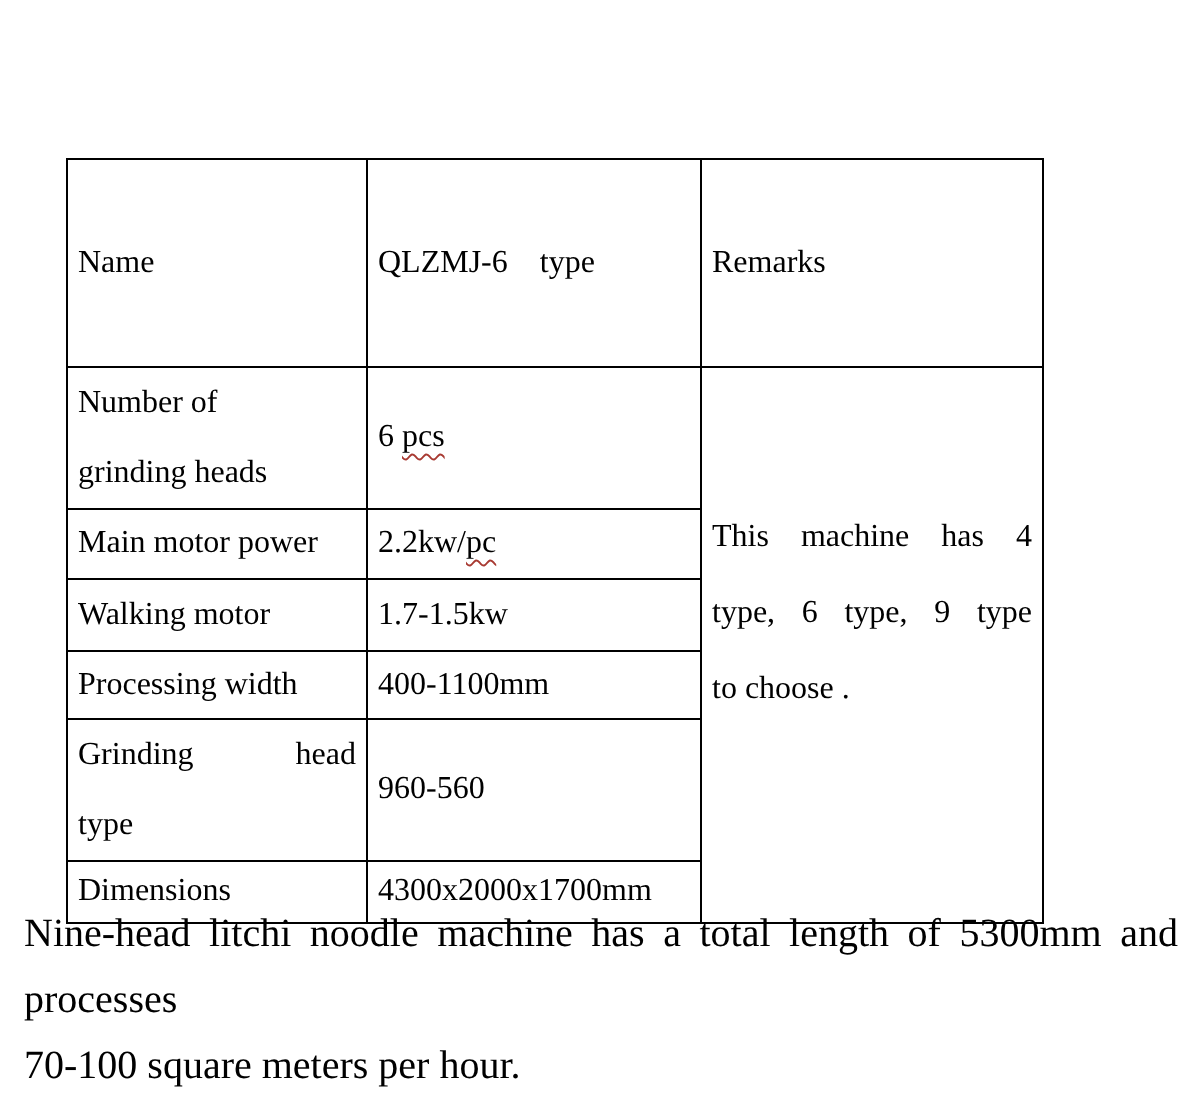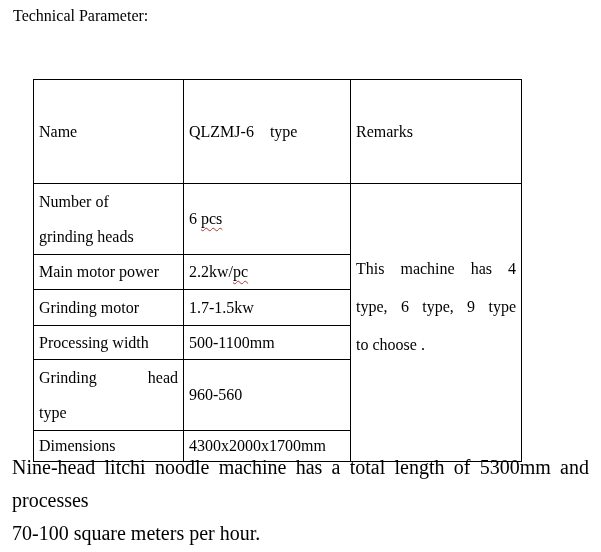--- a/index.html
+++ b/index.html
@@ -66,21 +66,20 @@
   .footer {
     position: absolute; left: 12px; top: 451px;
     width: 577px; font-size: 20px; line-height: 33px;
   }
 </style>
 </head>
 <body>
 
 <div class="page">
 
-  <div class="title">Technical Parameter:</div>
 
   <table class="param-table">
     <colgroup>
       <col style="width:150px">
       <col style="width:167px">
       <col style="width:171px">
     </colgroup>
     <tbody>
       <tr class="tr-header">
         <td>Name</td>
@@ -104,27 +103,27 @@
           </div>
         </td>
       </tr>
 
       <tr class="tr-row3">
         <td>Main motor power</td>
         <td class="pre"><span>2.2kw/</span><span class="sp-err">pc</span></td>
       </tr>
 
       <tr class="tr-row4">
-        <td>Grinding motor</td>
+        <td>Walking motor</td>
         <td>1.7-1.5kw</td>
       </tr>
 
       <tr class="tr-row5">
         <td>Processing width</td>
-        <td>500-1100mm</td>
+        <td>400-1100mm</td>
       </tr>
 
       <tr class="tr-row6">
         <td>
           <div class="twoline">
             <div class="jl">Grinding head</div>
             <div>type</div>
           </div>
         </td>
         <td>960-560</td>

